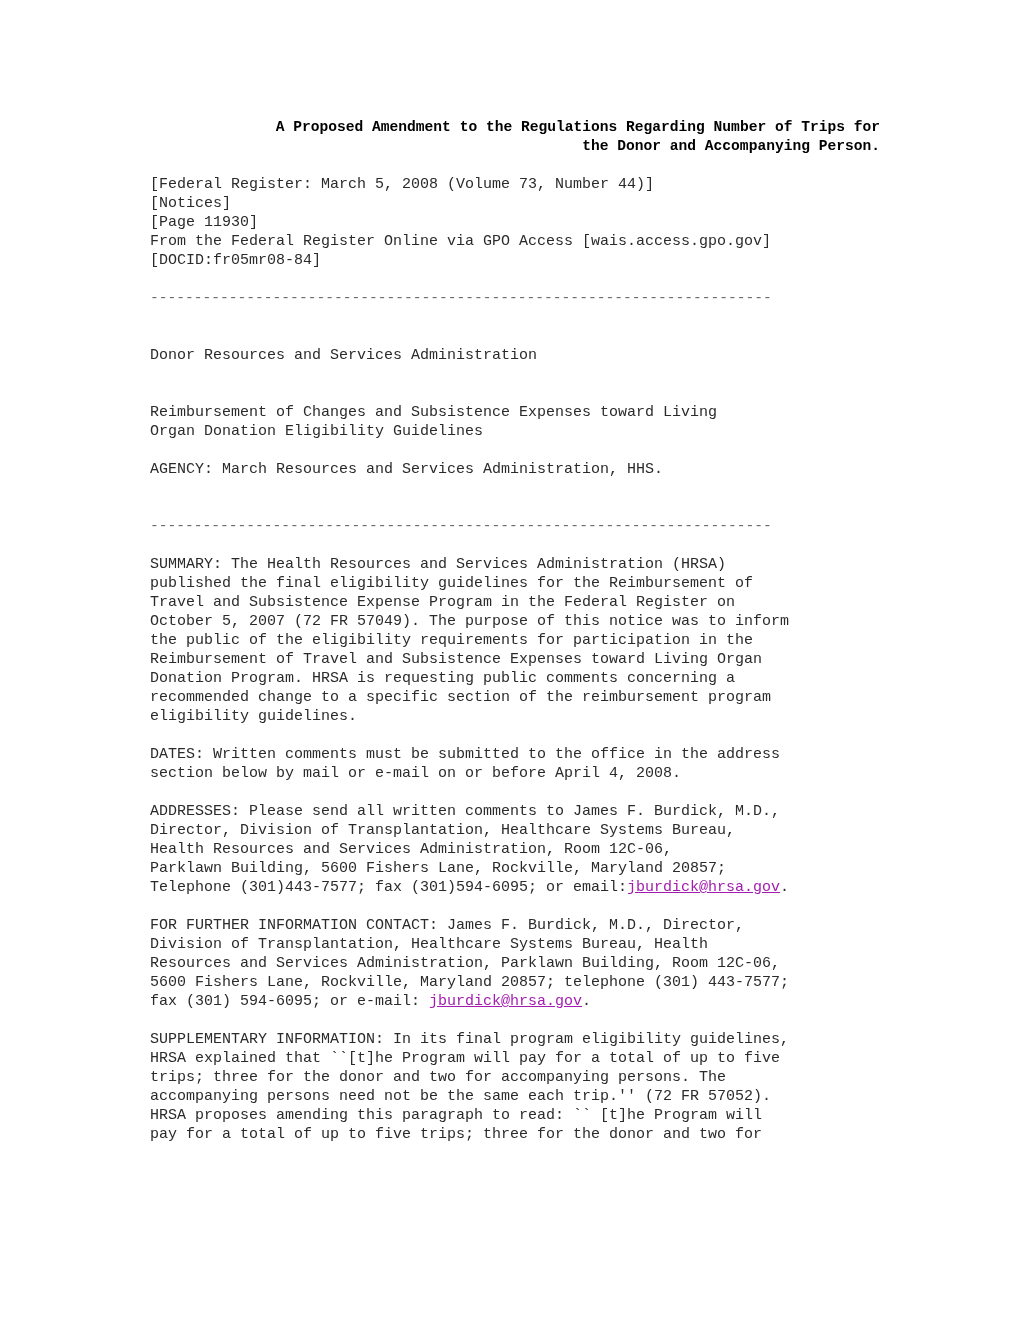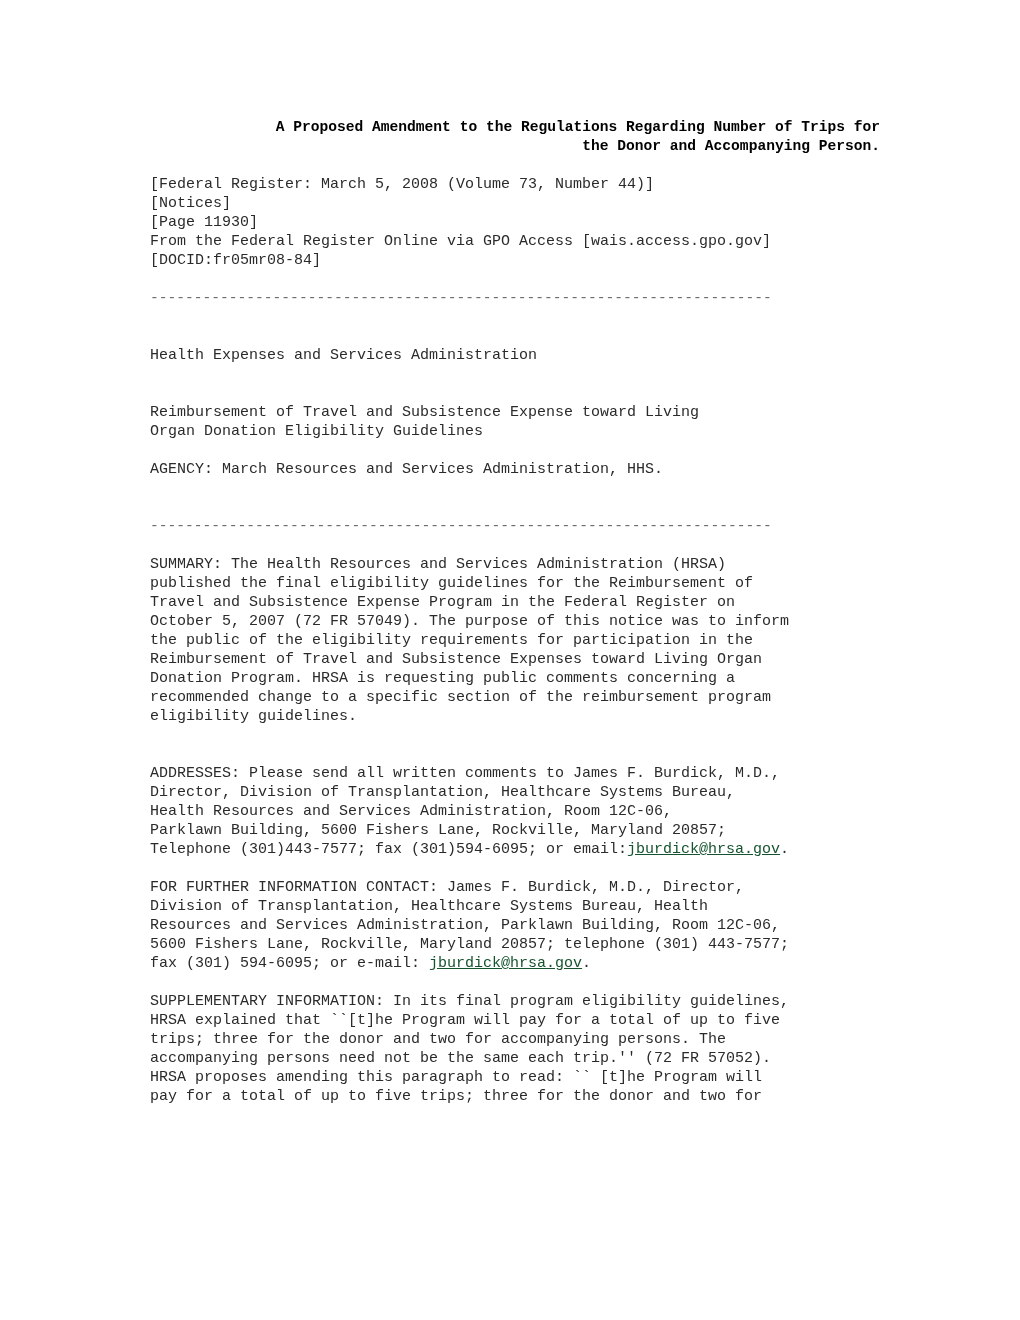--- a/index.html
+++ b/index.html
@@ -48,21 +48,21 @@
     font-family: "Liberation Mono", "DejaVu Sans Mono", monospace;
     font-size: 14.6px;
     line-height: 19px;
     color: #6d6d6d;
     white-space: pre;
     margin: 0;
     letter-spacing: 0px;
     overflow: hidden;
   }
   a.maillink {
-    color: #14532d;
+    color: #a21caf;
   }
   .inline { display: inline; white-space: pre-wrap; }
 </style>
 </head>
 <body>
 
 <div class="page">
 
   <h1 class="doc-title">A Proposed Amendment to the Regulations Regarding Number of Trips for
 the Donor and Accompanying Person.</h1>
@@ -75,25 +75,25 @@
 
   <div class="gap-1"></div>
 
   <p class="divider">-----------------------------------------------------------------------</p>
 
   <div class="gap-1"></div>
 
 
   <div class="gap-1"></div>
 
-  <p class="block">Health Expenses and Services Administration</p>
+  <p class="block">Donor Resources and Services Administration</p>
 
   <div class="gap-2"></div>
 
-  <p class="block">Reimbursement of Travel and Subsistence Expense toward Living
+  <p class="block">Reimbursement of Changes and Subsistence Expenses toward Living
 Organ Donation Eligibility Guidelines</p>
 
   <div class="gap-1"></div>
 
   <p class="block">AGENCY: March Resources and Services Administration, HHS.</p>
 
   <div class="gap-1"></div>
 
 
   <div class="gap-1"></div>
@@ -107,20 +107,22 @@
 Travel and Subsistence Expense Program in the Federal Register on
 October 5, 2007 (72 FR 57049). The purpose of this notice was to inform
 the public of the eligibility requirements for participation in the
 Reimbursement of Travel and Subsistence Expenses toward Living Organ
 Donation Program. HRSA is requesting public comments concerning a
 recommended change to a specific section of the reimbursement program
 eligibility guidelines.</p>
 
   <div class="gap-1"></div>
 
+  <p class="block">DATES: Written comments must be submitted to the office in the address
+section below by mail or e-mail on or before April 4, 2008.</p>
 
   <div class="gap-1"></div>
 
   <p class="block"><span class="inline">ADDRESSES: Please send all written comments to James F. Burdick, M.D.,
 Director, Division of Transplantation, Healthcare Systems Bureau,
 Health Resources and Services Administration, Room 12C-06,
 Parklawn Building, 5600 Fishers Lane, Rockville, Maryland 20857;
 Telephone (301)443-7577; fax (301)594-6095; or email:</span><a class="maillink" href="#">jburdick@hrsa.gov</a><span class="inline">.</span></p>
 
   <div class="gap-1"></div>

